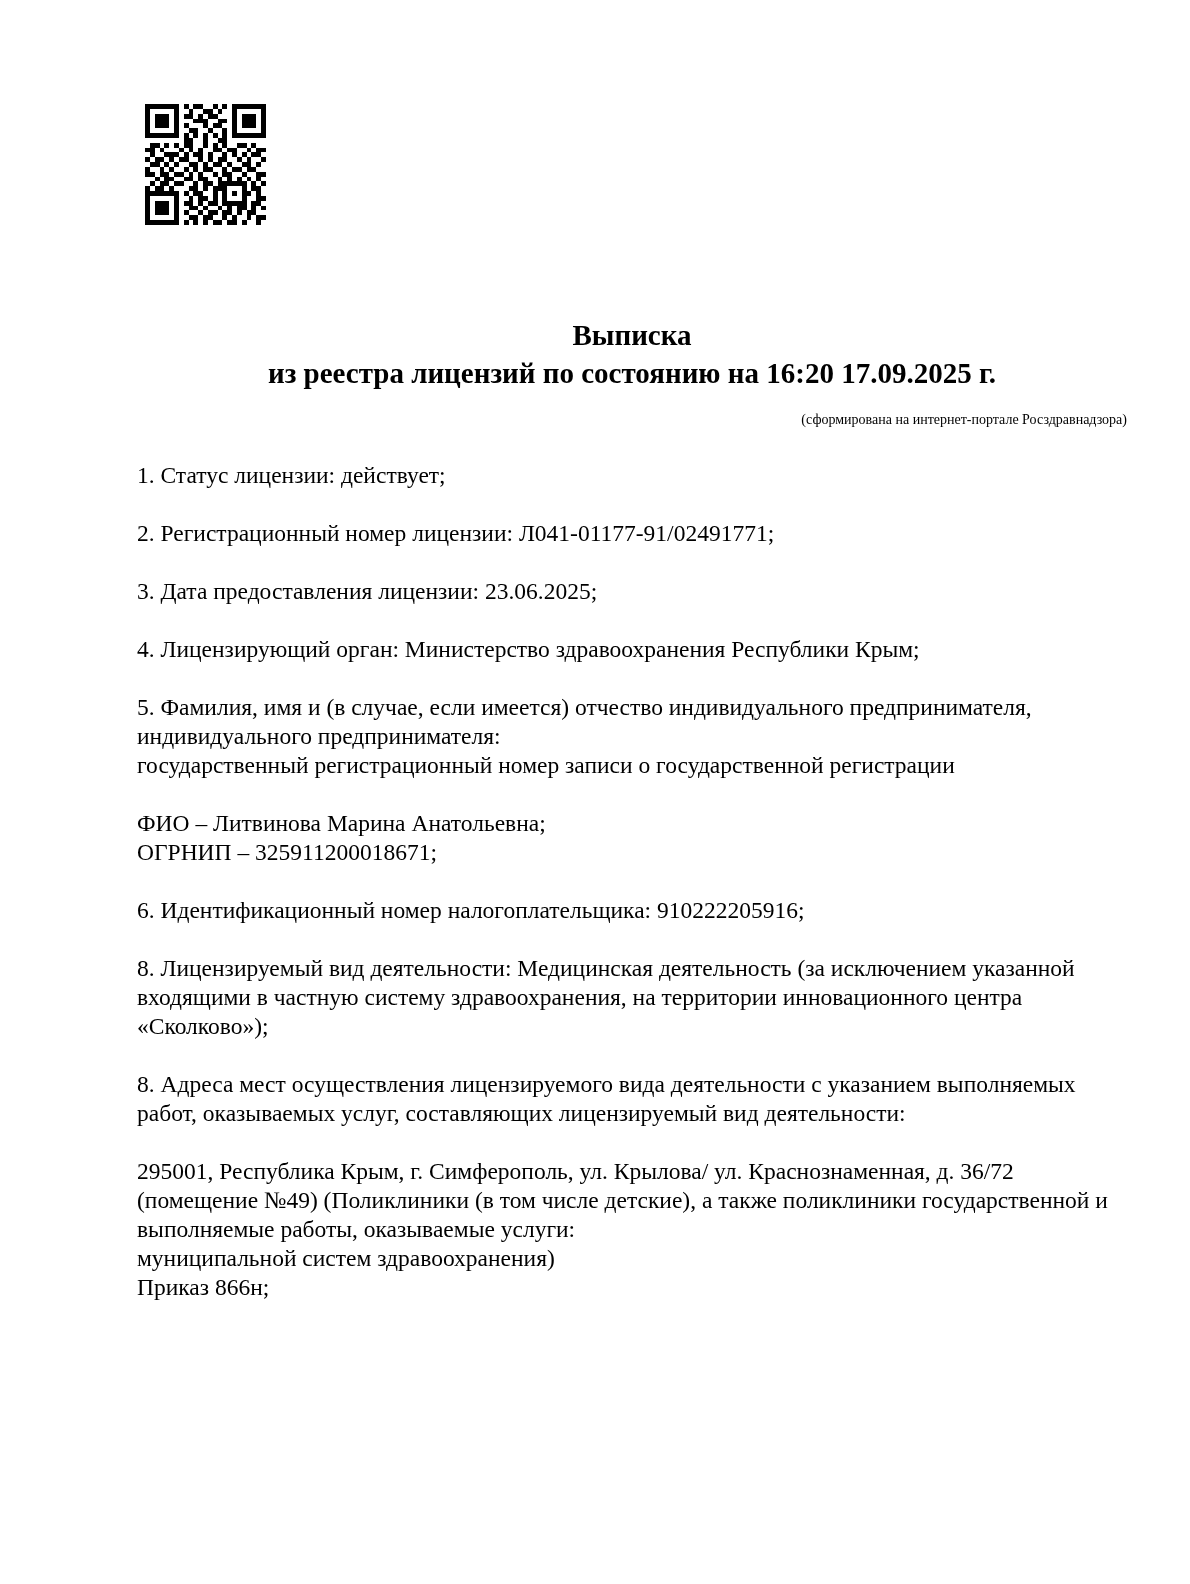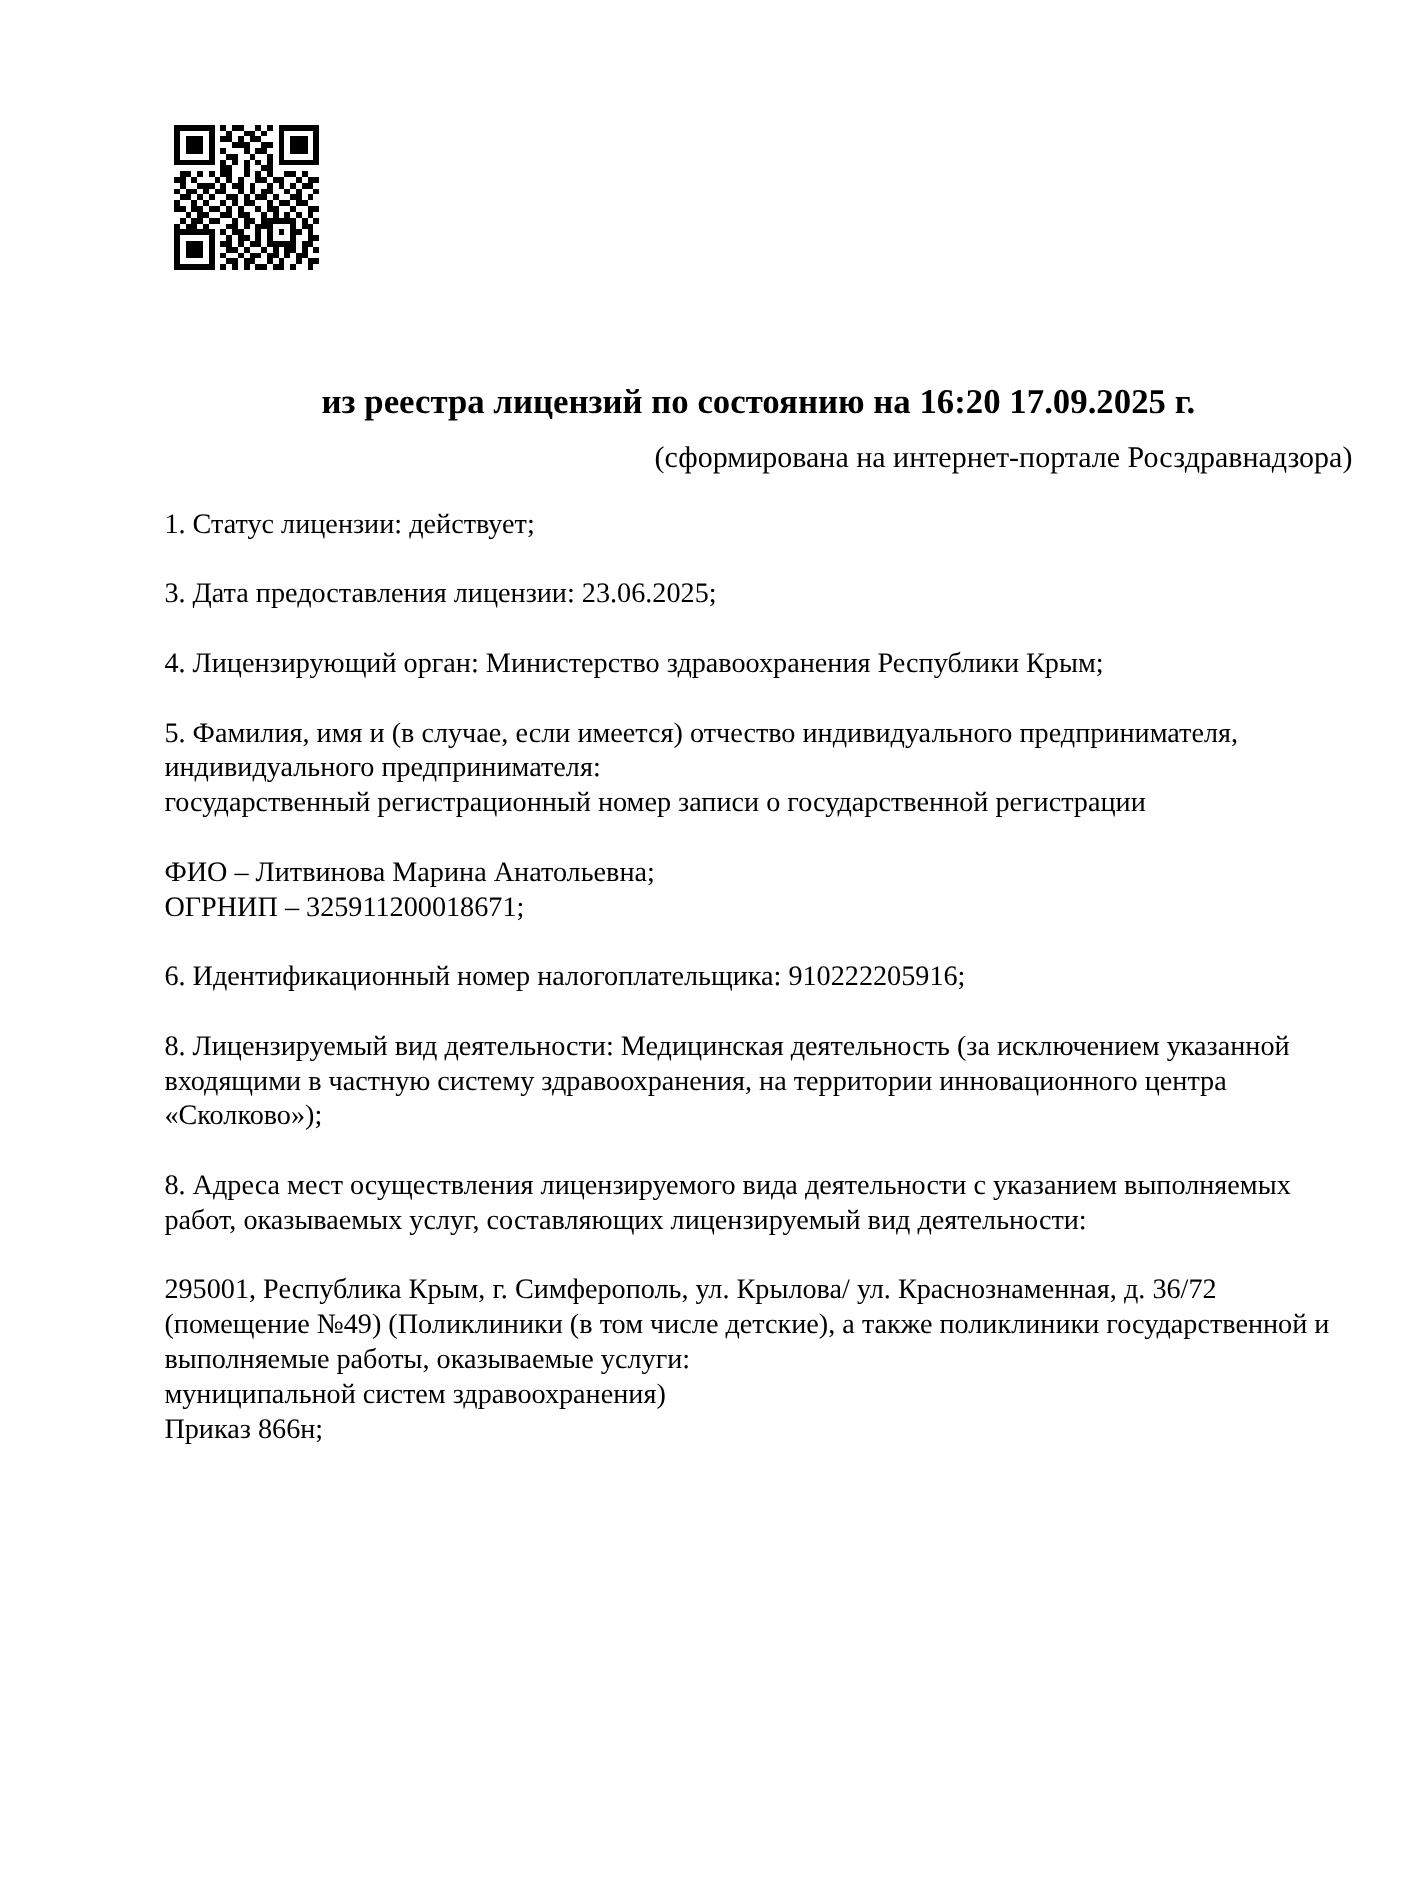--- a/index.html
+++ b/index.html
@@ -30,21 +30,21 @@
   .doc-title {
     margin: 316px 0 0 0;
     text-align: center;
     font-weight: bold;
     font-size: 29px;
     line-height: 38px;
   }
   .doc-subtitle {
     margin: 15px 0 0 0;
     text-align: right;
-    font-size: 25px;
+    font-size: 14px;
     line-height: 26px;
   }
   .doc-body {
     margin-top: 28px;
     font-size: 23.5px;
     line-height: 29px;
   }
   .para { margin: 0 0 29px 0; }
   .para:last-child { margin-bottom: 0; }
   .line { white-space: pre; }
@@ -387,31 +387,35 @@
         <rect x="17" y="24" width="1" height="1"></rect>
         <rect x="18" y="24" width="1" height="1"></rect>
         <rect x="20" y="24" width="1" height="1"></rect>
         <rect x="23" y="24" width="1" height="1"></rect>
       </svg>
     </div>
 
   <div class="content">
 
     <div class="doc-title">
+      <div class="line">Выписка</div>
       <div class="line">из реестра лицензий по состоянию на 16:20 17.09.2025 г.</div>
     </div>
 
     <div class="doc-subtitle">(сформирована на интернет-портале Росздравнадзора)</div>
 
     <div class="doc-body">
 
       <div class="para">
         <div class="line">1. Статус лицензии: действует;</div>
       </div>
 
+      <div class="para">
+        <div class="line">2. Регистрационный номер лицензии: Л041-01177-91/02491771;</div>
+      </div>
 
       <div class="para">
         <div class="line">3. Дата предоставления лицензии: 23.06.2025;</div>
       </div>
 
       <div class="para">
         <div class="line">4. Лицензирующий орган: Министерство здравоохранения Республики Крым;</div>
       </div>
 
       <div class="para">

